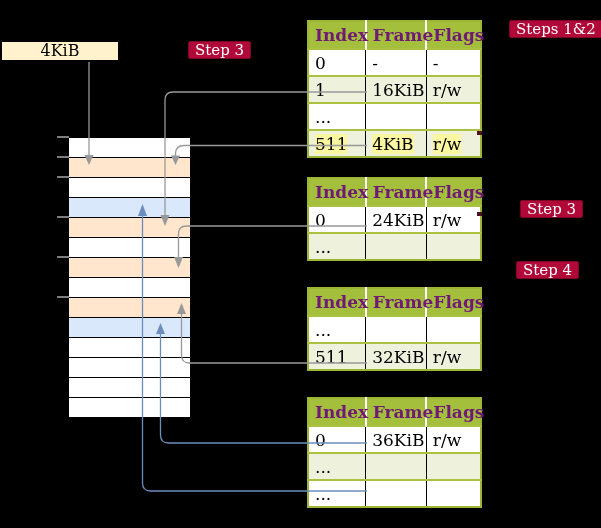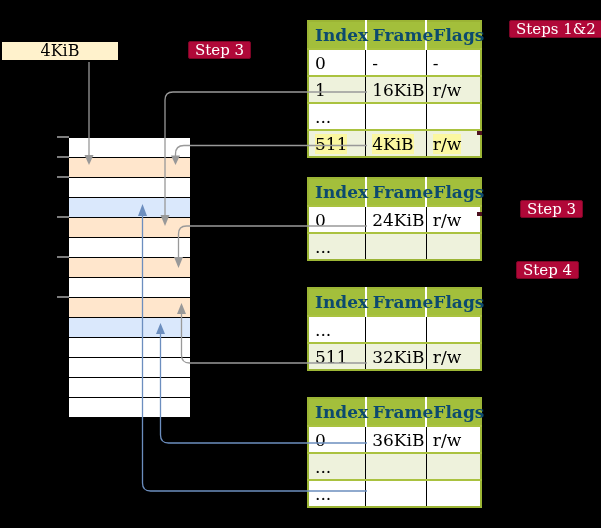--- a/index.html
+++ b/index.html
@@ -38,21 +38,21 @@
   
   table.pt{
     position:absolute;left:307px;width:175px;
     border-collapse:collapse;border:2px solid #9cb535;background:#fff;
     font-size:17px;table-layout:fixed;
   }
   table.pt col.c1{width:57px;}
   table.pt col.c2{width:60px;}
   table.pt col.c3{width:54px;}
   table.pt th{
-    background:#a3bf3b;color:#0c4a6e;font-weight:bold;text-align:center;
+    background:#a3bf3b;color:#701a75;font-weight:bold;text-align:center;
     height:26px;padding:0 0 0 6px;border-right:2px solid #fff;font-size:17px;
   }
   table.pt th:last-child{border-right:none;}
   table.pt td{
     height:25px;padding:0 0 0 6px;border-right:1px solid #000;
     border-top:2px solid #aac23f;color:#000;overflow:hidden;white-space:nowrap;
   }
   table.pt td:last-child{border-right:none;}
   table.pt tbody tr:nth-child(even) td{background:#eef2dc;}
   #table-0{top:20px;}

